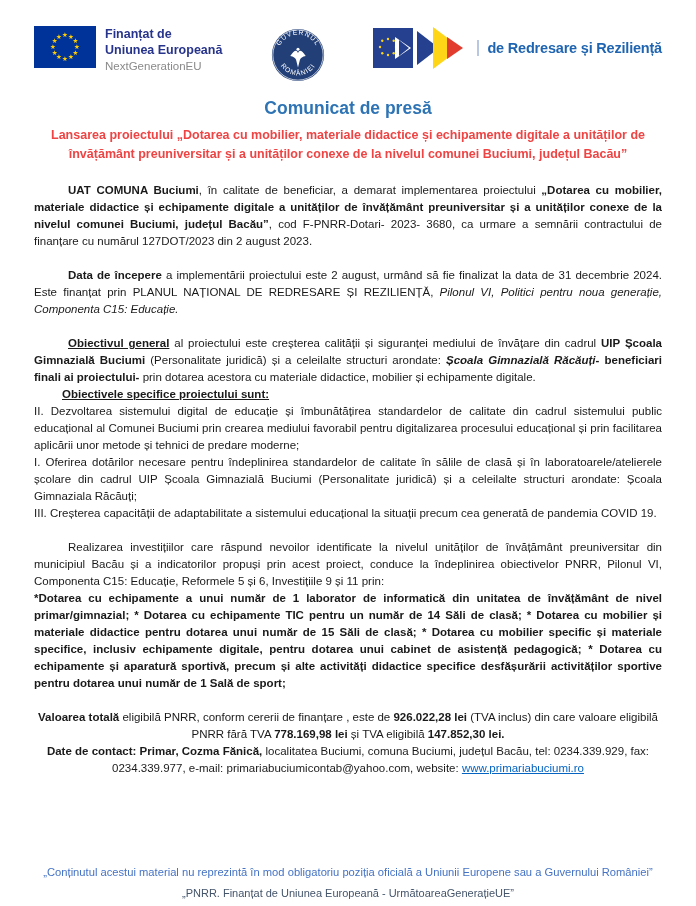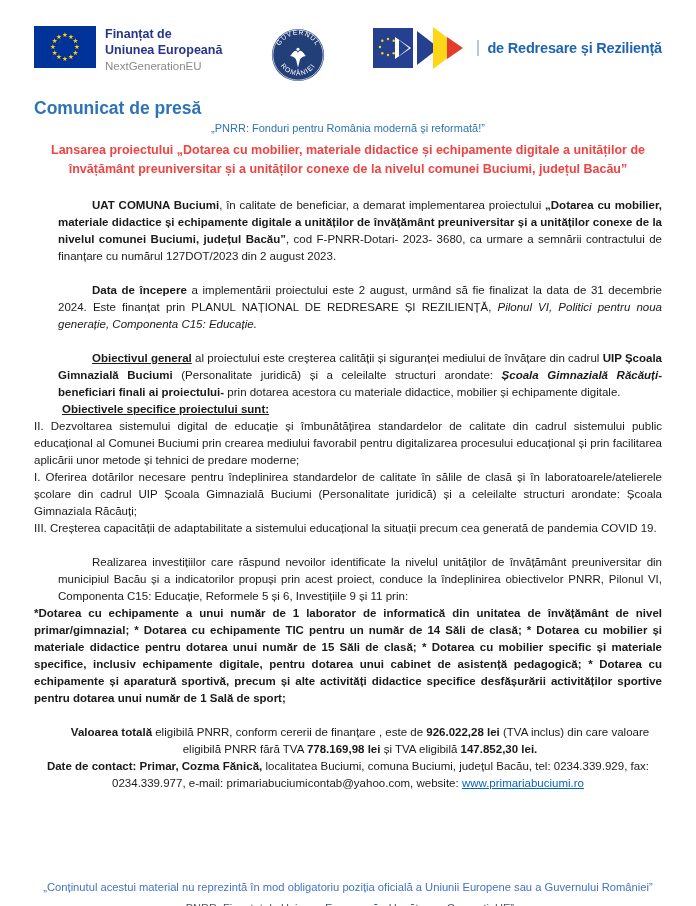--- a/index.html
+++ b/index.html
@@ -14,28 +14,28 @@
   .eu-text{padding-top:1px;line-height:1.25;}
   .eu-text .l1,.eu-text .l2{font-weight:700;color:#27348b;font-size:12.5px;}
   .eu-text .l3{color:#8a8a8a;font-size:11.5px;margin-top:1px;}
   .gov-seal{margin-top:0px;}
   .pnrr-block{display:flex;align-items:center;gap:8px;}
   .pnrr-text{border-left:2px solid #b9c7e2;padding-left:8px;line-height:1.12;}
   .pnrr-text div{color:#1e64b0;font-weight:700;font-size:14.5px;letter-spacing:-0.2px;}
   .date-row{text-align:right;font-family:"Liberation Serif",serif;font-weight:700;
     font-size:12.5px;color:#14141e;margin:8px 6px 0 0;}
   
-  .doc-title{margin-top:14px;font-weight:700;font-size:17.5px;color:#2e74b5;}
+  .doc-title{margin-top:14px;text-align:center;font-weight:700;font-size:17.5px;color:#2e74b5;}
   .doc-subtitle{text-align:center;font-size:11px;color:#2e74b5;margin-top:3px;}
   .project-title{text-align:center;font-weight:700;font-size:12.5px;line-height:1.55;
     margin:7px 2px 0 2px;color:#ef4444;}
   
   .para{font-size:11.5px;line-height:1.48;text-align:justify;margin:0;}
   .ind{text-indent:34px;}
-  .mt{margin-top:17px;margin-left:24px;}
+  .mt{margin-top:17px;}
   .mt-s{margin-top:2px;}
   .obj-heading{font-size:11.5px;line-height:1.48;margin:0;padding-left:28px;}
   .obj-heading span{font-weight:700;text-decoration:underline;}
   .center{text-align:center;}
   .seg-b{font-weight:700;}
   .seg-i{font-style:italic;}
   .seg-bi{font-weight:700;font-style:italic;}
   .seg-bu{font-weight:700;text-decoration:underline;}
   .seg-link{color:#0563c1;text-decoration:underline;cursor:pointer;}
   
@@ -111,21 +111,20 @@
         <polygon points="74,11 90,22 74,33" fill="#E23C2E"></polygon>
       </svg>
       <div class="pnrr-text">
         <div>de Redresare și Reziliență</div>
       </div>
     </div>
   </div>
 
 
   <div class="doc-title">Comunicat de presă</div>
-  <div class="doc-subtitle">„PNRR: Fonduri pentru România modernă și reformată!”</div>
   <div class="project-title">Lansarea proiectului „Dotarea cu mobilier, materiale didactice și echipamente digitale a unităților de învățământ preuniversitar și a unităților conexe de la nivelul comunei Buciumi, județul Bacău”</div>
 
   <p class="para ind mt"><span class="seg-b">UAT COMUNA Buciumi</span><span>, în calitate de beneficiar, a demarat implementarea proiectului </span><span class="seg-b">„Dotarea cu mobilier, materiale didactice și echipamente digitale a unităților de învățământ preuniversitar și a unităților conexe de la nivelul comunei Buciumi, județul Bacău”</span><span>, cod F-PNRR-Dotari- 2023- 3680, ca urmare a semnării contractului de finanțare cu numărul 127DOT/2023 din 2 august 2023.</span></p>
 
   <p class="para ind mt"><span class="seg-b">Data de începere</span><span> a implementării proiectului este 2 august, urmând să fie finalizat la data de 31 decembrie 2024. Este finanțat prin PLANUL NAȚIONAL DE REDRESARE ȘI REZILIENȚĂ, </span><span class="seg-i">Pilonul VI, Politici pentru noua generație, Componenta C15: Educație.</span></p>
 
   <p class="para ind mt"><span class="seg-bu">Obiectivul general</span><span> al proiectului este creșterea calității și siguranței mediului de învățare din cadrul </span><span class="seg-b">UIP Școala Gimnazială Buciumi </span><span>(Personalitate juridică) și a celeilalte structuri arondate: </span><span class="seg-bi">Școala Gimnazială Răcăuți</span><span class="seg-b">- beneficiari finali ai proiectului-</span><span> prin dotarea acestora cu materiale didactice, mobilier și echipamente digitale.</span></p>
 
   <p class="obj-heading mt-s"><span>Obiectivele specifice proiectului sunt:</span></p>
 

